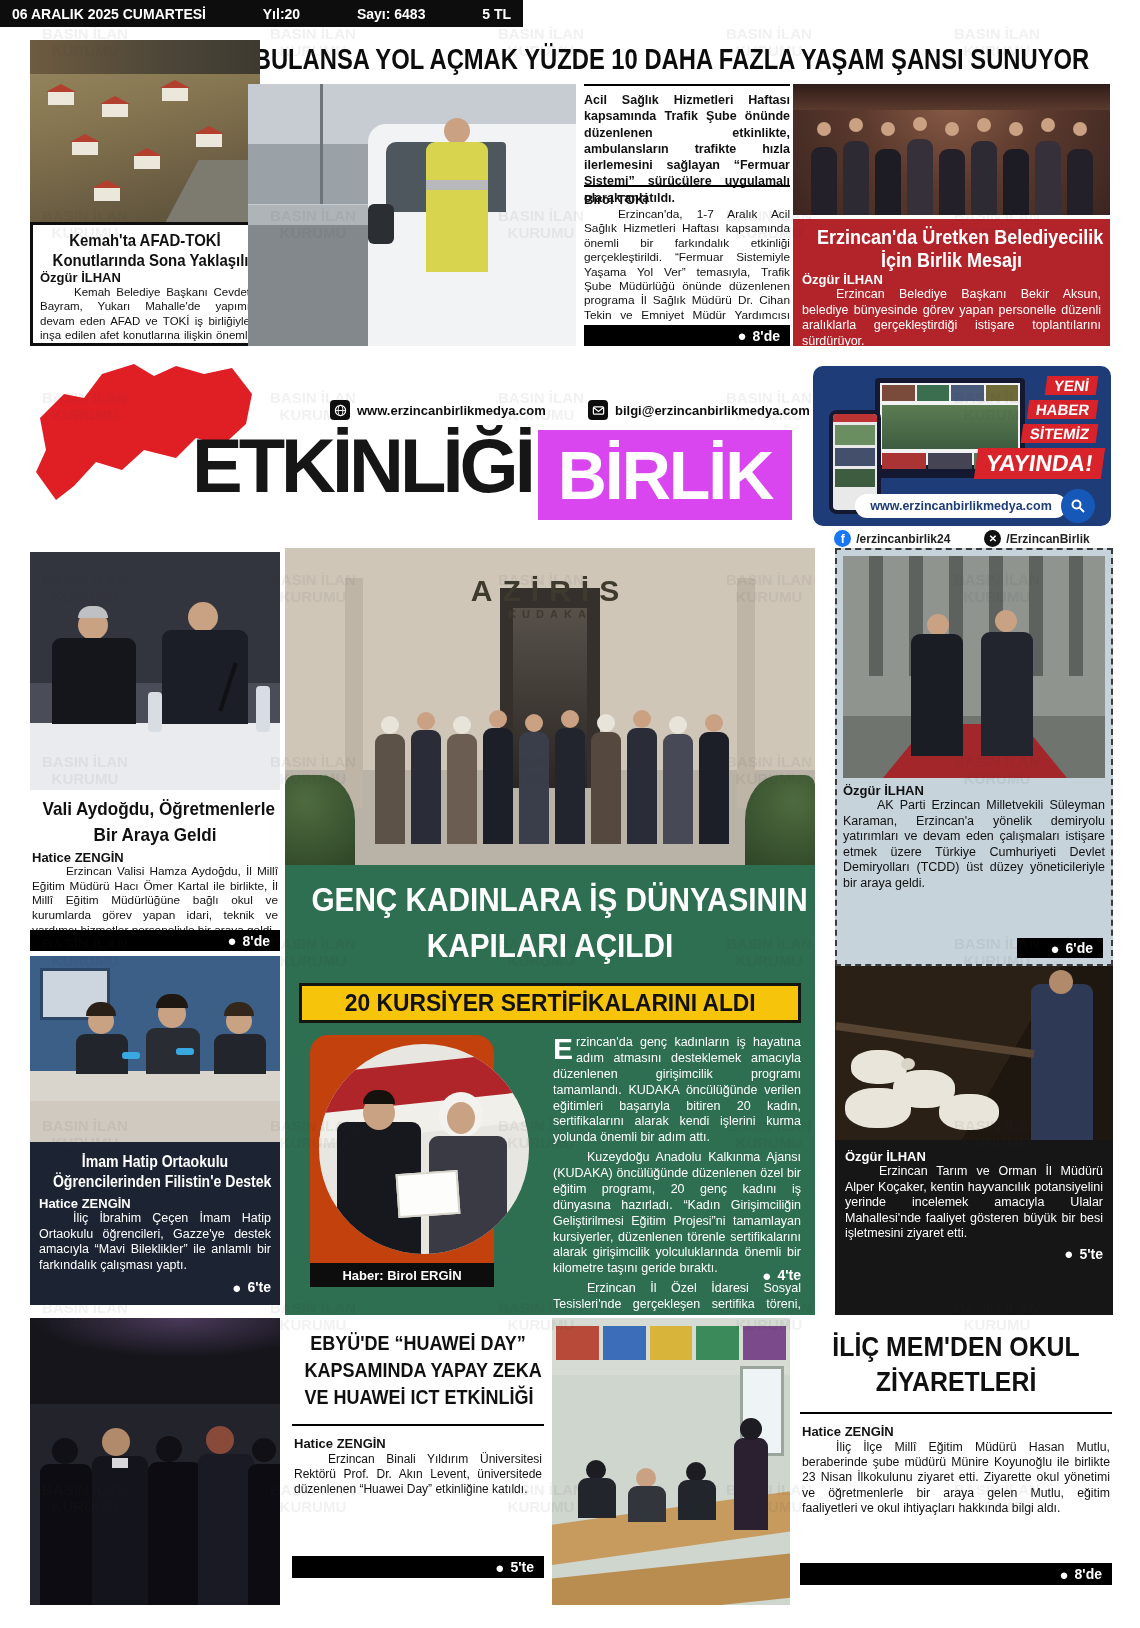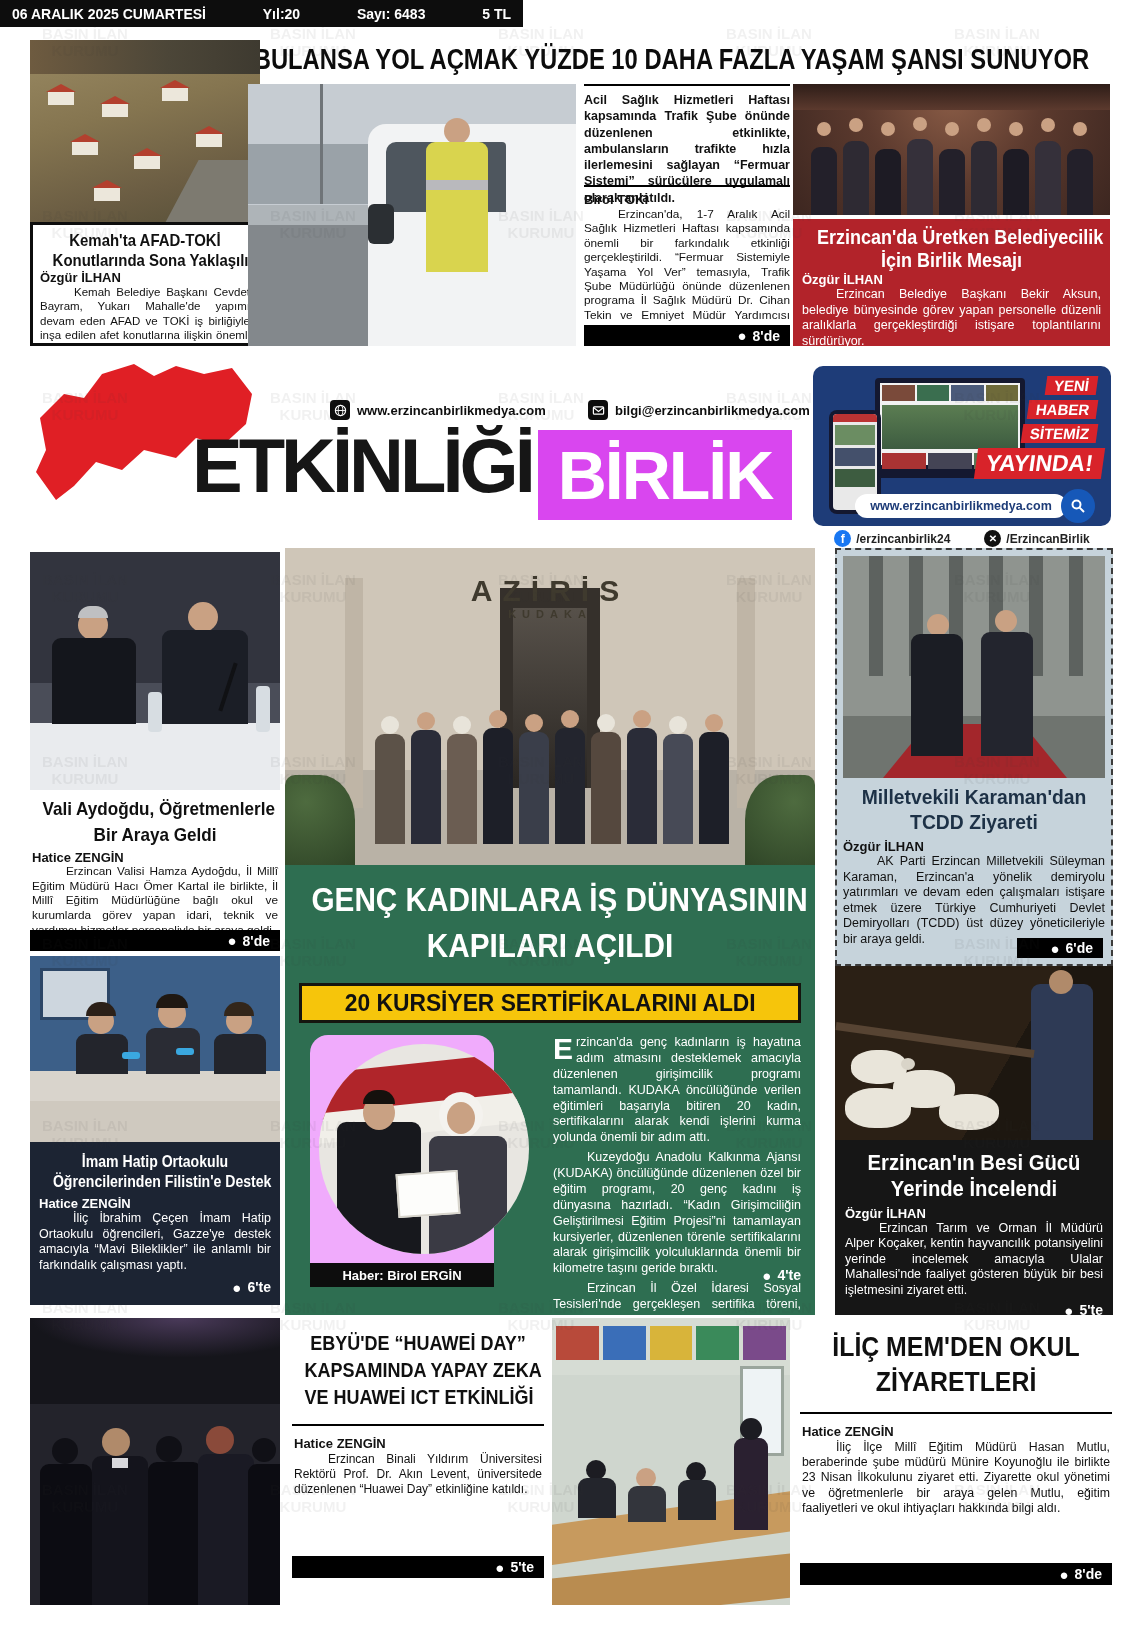--- a/index.html
+++ b/index.html
@@ -51,21 +51,21 @@
   .promo .mag{position:absolute;left:248px;top:123px;width:34px;height:34px;background:#1658b8;border-radius:50%;display:flex;align-items:center;justify-content:center}
   .social{left:813px;top:530px;width:298px;display:flex;align-items:center;justify-content:center;gap:34px;font-weight:bold;font-size:12px;color:#222}
   .soc{display:flex;align-items:center;gap:5px}
   .fb{width:17px;height:17px;border-radius:50%;background:#1877f2;color:#fff;font-weight:900;font-size:12px;display:flex;align-items:center;justify-content:center}
   .xx{width:17px;height:17px;border-radius:50%;background:#111;color:#fff;font-weight:900;font-size:10px;display:flex;align-items:center;justify-content:center}
   
   .green{left:285px;top:865px;width:530px;height:450px;background:#2e6e51;overflow:hidden}
   .green .h{color:#fff;font-weight:800;font-size:33px;line-height:1.4;margin-top:12px}
   .banner{position:absolute;left:14px;top:118px;width:502px;height:40px;background:#f6c50b;border:3px solid #15150f;display:flex;align-items:center;justify-content:center}
   .banner span{font-weight:800;font-size:24px;color:#111;white-space:nowrap;transform:scaleX(.95)}
-  .cert-card{position:absolute;left:25px;top:170px;width:184px;height:252px;background:#f0abfc;border-radius:18px}
+  .cert-card{position:absolute;left:25px;top:170px;width:184px;height:252px;background:#c2410c;border-radius:18px}
   .cert-circle{position:absolute;left:9px;top:9px;width:210px;height:210px;border-radius:50%;overflow:hidden;background:#e8e6e1}
   .cert-caption{position:absolute;left:0;bottom:0;width:100%;height:24px;background:#0d0d0d;color:#fff;font-weight:bold;font-size:13px;display:flex;align-items:center;justify-content:center}
   .green-txt{position:absolute;left:268px;top:170px;width:248px;color:#fff;font-size:12.5px;line-height:1.27;text-align:justify}
   .dropcap{float:left;font-weight:900;font-size:30px;line-height:.9;padding-right:3px}
   .green-ref{position:absolute;right:14px;top:402px;color:#fff}
   
   .wm{position:absolute;color:rgba(60,60,60,.07);font-weight:800;font-size:15px;line-height:1.1;white-space:pre;text-align:center;pointer-events:none;z-index:40}
   
   .sil{position:absolute;border-radius:9px 9px 0 0}
   .head{position:absolute;border-radius:50%}
@@ -368,48 +368,40 @@
 
   <div class="abs bluebox">
     <div class="photo" style="position:relative;width:100%;height:222px;background:linear-gradient(#8f948f 0 72%,#6f746f 72% 100%)">
       <div class="abs" style="left:0;top:0;width:100%;height:120px;background:repeating-linear-gradient(90deg,#8f948f 0 26px,#5d625f 26px 40px)"></div>
       <div class="abs" style="left:40px;bottom:0;width:184px;height:54px;background:#a3262b;clip-path:polygon(24% 0,76% 0,100% 100%,0 100%)"></div>
       <div class="head" style="left:84px;top:58px;width:22px;height:22px;background:#c9a183"></div>
       <div class="sil" style="left:68px;top:78px;width:52px;height:122px;background:#1b1d24"></div>
       <div class="head" style="left:152px;top:54px;width:22px;height:22px;background:#c9a183"></div>
       <div class="sil" style="left:138px;top:76px;width:52px;height:124px;background:#23252e"></div>
     </div>
-    <div class="t">
-        <span class="cline" style="--sx:.92">Milletvekili Karaman'dan</span>
-      <span class="cline" style="--sx:.92">TCDD Ziyareti</span>
-      </div>
     <div class="author" style="margin-top:5px">Özgür İLHAN</div>
     <div class="body-txt jus indent">AK Parti Erzincan Milletvekili Süleyman Karaman, Erzincan'a yönelik demiryolu yatırımları ve devam eden çalışmaları istişare etmek üzere Türkiye Cumhuriyeti Devlet Demiryolları (TCDD) üst düzey yöneticileriyle bir araya geldi.</div>
     <div class="refbar" style="right:8px;bottom:6px;width:86px;height:20px;position:absolute">
       <span class="dot">●</span>
         <span>6'de</span>
     </div>
   </div>
 
   <div class="photo" style="left:835px;top:966px;width:278px;height:174px;background:linear-gradient(120deg,#2b2015 0 60%,#1d1710 60% 100%)">
     <div class="sheep" style="left:16px;top:84px;width:56px;height:34px"></div>
     <div class="sheep" style="left:58px;top:104px;width:62px;height:38px"></div>
     <div class="sheep" style="left:10px;top:122px;width:66px;height:40px"></div>
     <div class="sheep" style="left:104px;top:128px;width:60px;height:36px"></div>
     <div class="head" style="left:66px;top:92px;width:14px;height:12px;background:#d9d4c8"></div>
     <div class="sil" style="left:196px;top:18px;width:62px;height:156px;background:#2e3a55"></div>
     <div class="head" style="left:214px;top:4px;width:24px;height:24px;background:#b08a6a"></div>
     <div class="abs" style="left:0;top:70px;width:200px;height:8px;background:#574433;transform:rotate(8deg)"></div>
   </div>
 
   <div class="abs darkbox" style="left:835px;top:1140px;width:278px;height:175px">
-    <div class="t">
-        <span class="cline" style="--sx:.92">Erzincan'ın Besi Gücü</span>
-      <span class="cline" style="--sx:.92">Yerinde İncelendi</span>
-      </div>
     <div class="author" style="margin-top:3px">Özgür İLHAN</div>
     <div class="body-txt jus indent">Erzincan Tarım ve Orman İl Müdürü Alper Koçaker, kentin hayvancılık potansiyelini yerinde incelemek amacıyla Ulalar Mahallesi'nde faaliyet gösteren büyük bir besi işletmesini ziyaret etti.</div>
     <div class="refinline" style="margin-top:4px">
       <span class="dot">●</span>
         <span>5'te</span>
     </div>
   </div>
 
   <div class="photo" style="left:30px;top:1318px;width:250px;height:287px;background:linear-gradient(#15151b 0 30%,#23232b 30% 100%)">
     <div class="head" style="left:22px;top:120px;width:26px;height:26px;background:#101016"></div>

